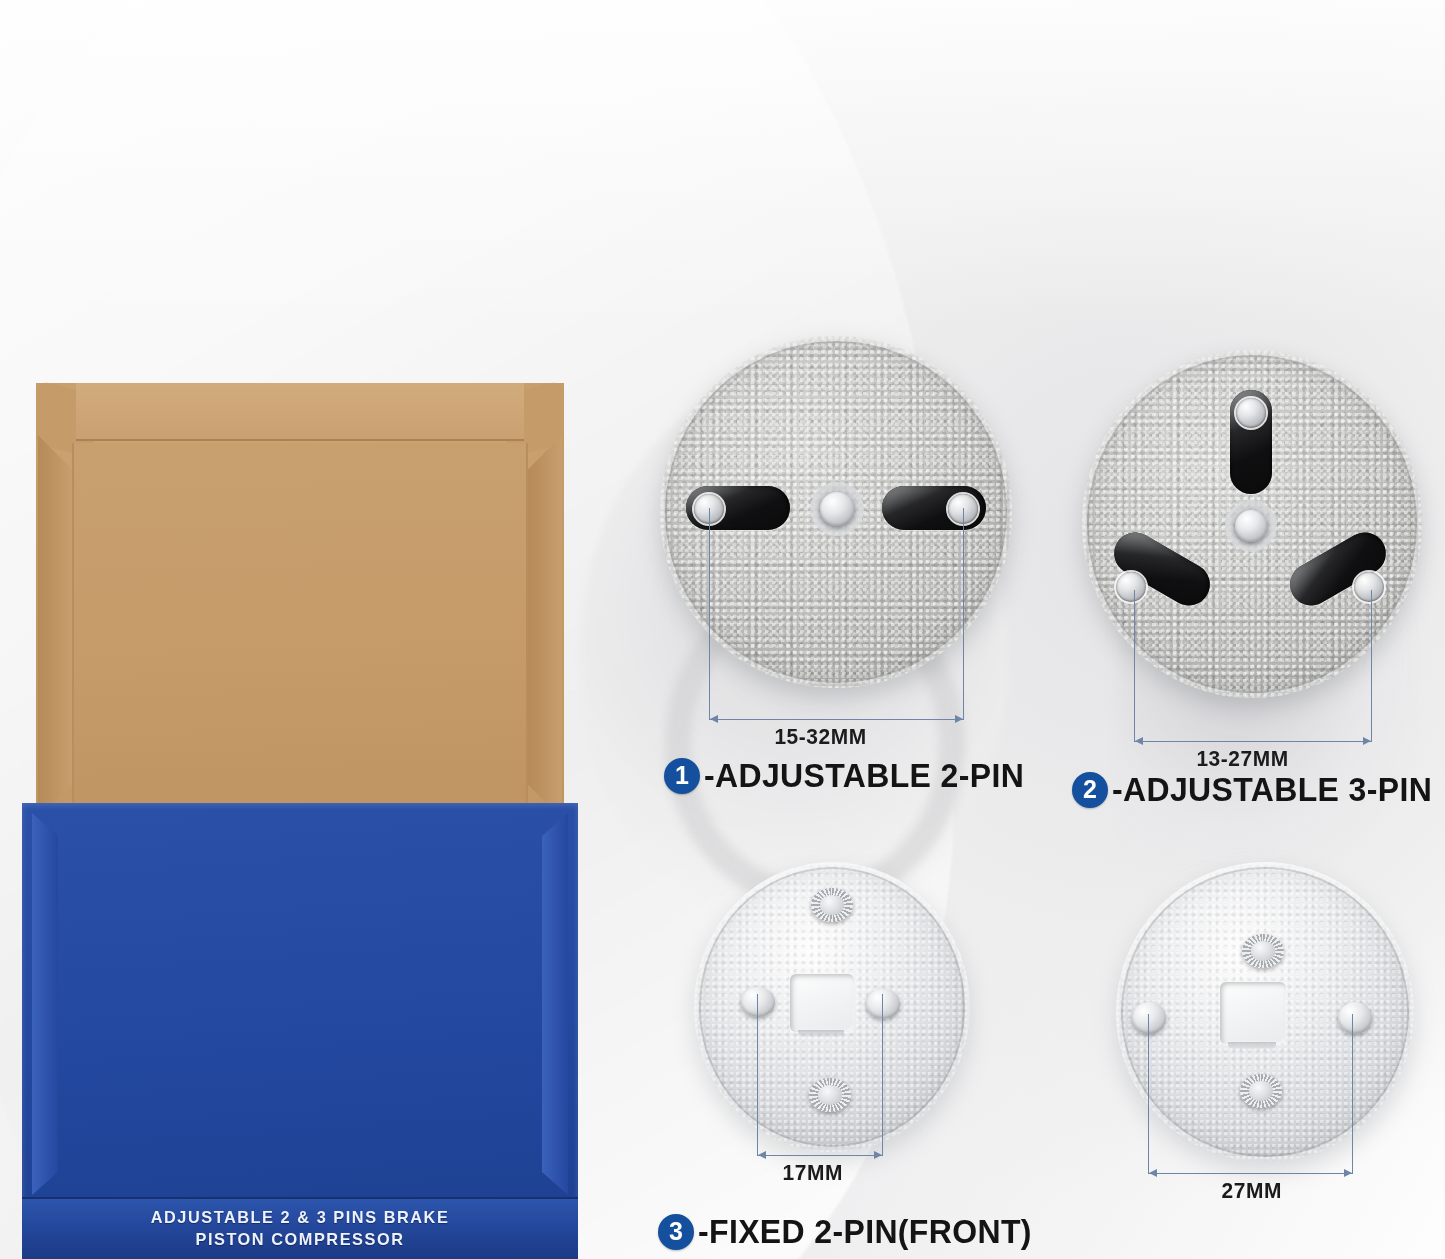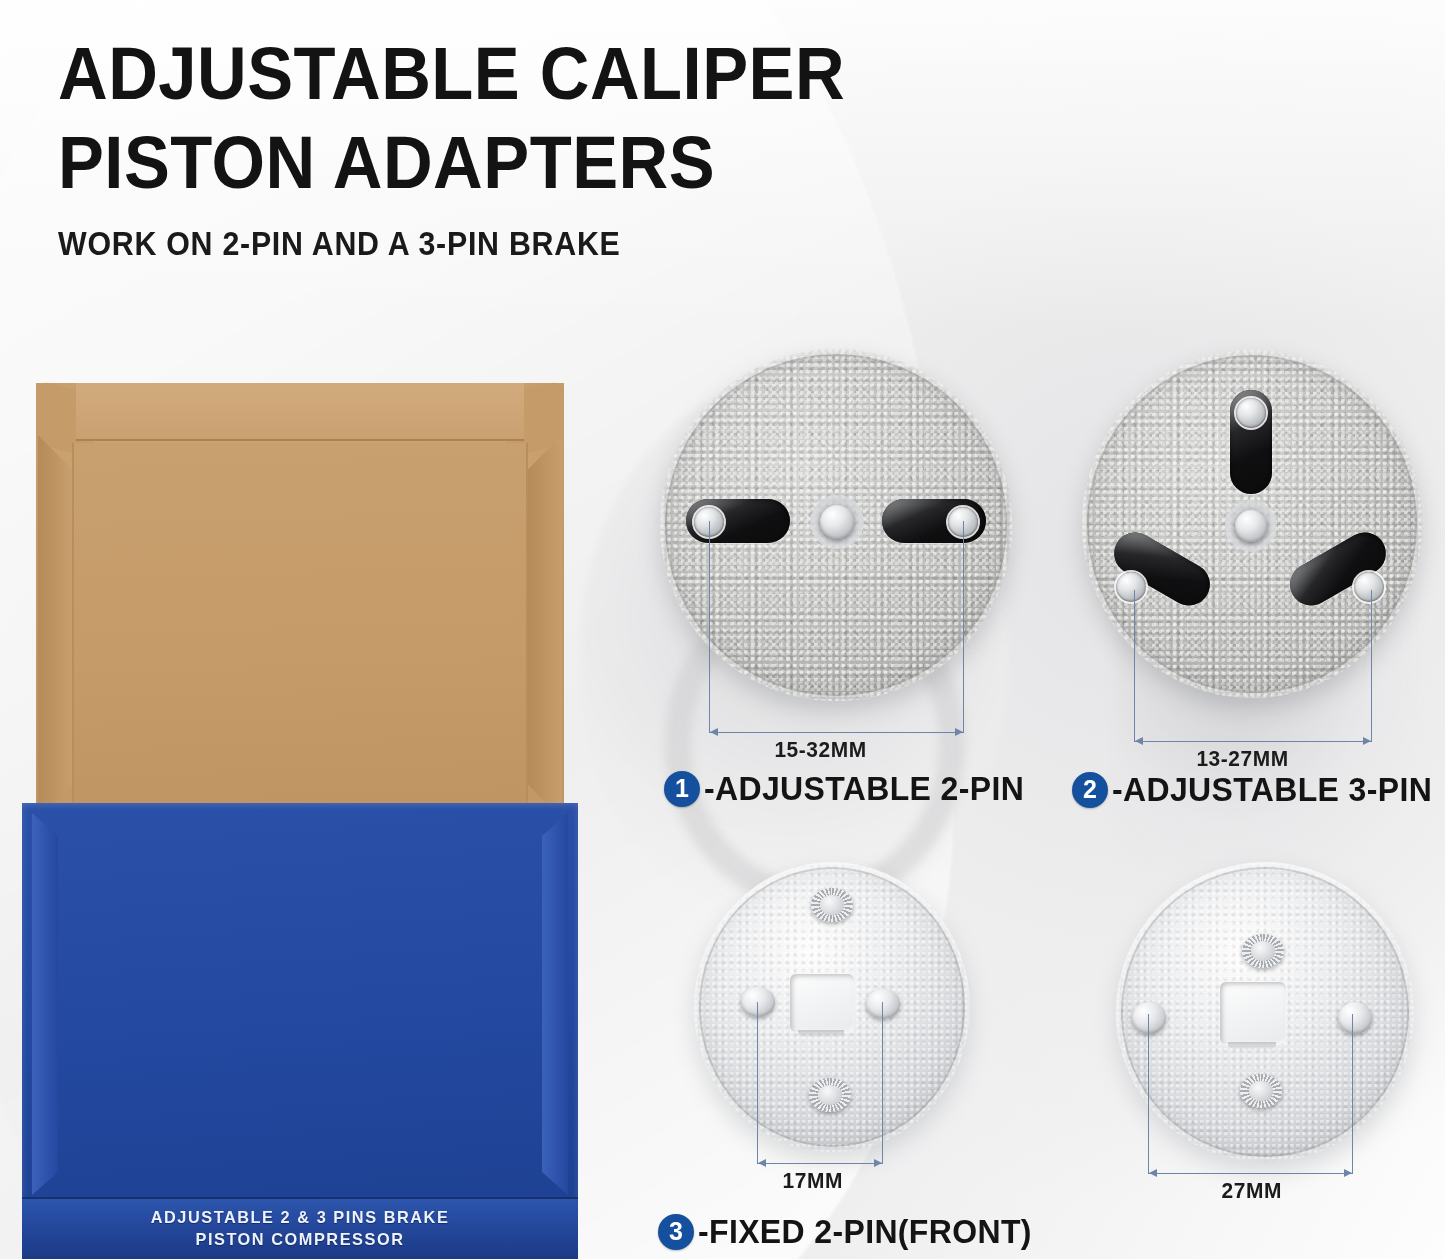--- a/index.html
+++ b/index.html
@@ -362,25 +362,20 @@
 
   <div class="bg-wash">
     <div class="bg-base"></div>
     <div class="bg-glove"></div>
     <div class="bg-rotor"></div>
     <div class="bg-rotor2"></div>
     <div class="bg-dark"></div>
     <div class="bg-soft-top"></div>
   </div>
 
-  <div class="head-block">
-    <div class="title-line">ADJUSTABLE CALIPER</div>
-    <div class="title-line">PISTON ADAPTERS</div>
-    <div class="subtitle">WORK ON 2-PIN AND A 3-PIN BRAKE</div>
-  </div>
 
   <div class="kit">
 
     <div class="lid">
       <div class="lid-corner l"></div>
       <div class="lid-corner r"></div>
       <div class="lid-flap-top"></div>
       <div class="lid-inner"></div>
       <div class="lid-side l"></div>
       <div class="lid-side r"></div>
@@ -410,21 +405,21 @@
 
       <div class="tray-front">
         <div class="tray-label">
           <div>ADJUSTABLE 2 &amp; 3 PINS BRAKE</div>
           <div>PISTON  COMPRESSOR</div>
         </div>
       </div>
     </div>
   </div>
 
-  <div class="panel" style="left:652px; top:349px; width:380px; height:460px;">
+  <div class="panel" style="left:652px; top:336px; width:380px; height:460px;">
 
     <div class="disc-wrap" style="left:8px; top:0; width:352px; height:352px;">
       <div class="disc galv" style="inset:0;">
         <div class="disc-edge"></div>
         <div class="disc-rim"></div>
 
         <div class="slot" style="left:26px; top:150px; width:104px; height:44px; border-radius:22px;">
           <div class="slot-hl" style="inset:0; border-radius:22px;"></div>
         </div>
         <div class="pin" style="left:34px; top:158px; width:30px; height:30px;"></div>
@@ -517,21 +512,21 @@
 
         <div class="sqdrive" style="left:96px; top:112px; width:64px; height:58px;">
           <div class="sqdrive-lip" style="left:8px; bottom:-5px; width:46px; height:7px;"></div>
         </div>
 
         <div class="fixpin" style="left:47px; top:125px; width:34px; height:30px;"></div>
         <div class="fixpin" style="left:172px; top:127px; width:34px; height:30px;"></div>
       </div>
     </div>
 
-    <div class="dim" style="left:0; top:140px; width:380px; height:180px;">
+    <div class="dim" style="left:0; top:132px; width:380px; height:180px;">
       <div class="dim-ext" style="left:107px; top:0; height:162px;"></div>
       <div class="dim-ext" style="left:232px; top:0; height:162px;"></div>
       <div class="dim-line" style="left:107px; top:161px; width:125px;"></div>
       <div class="dim-arrow left" style="left:108px; top:157px;"></div>
       <div class="dim-arrow right" style="left:224px; top:157px;"></div>
       <div class="dim-text" style="left:131px; top:166px;">17MM</div>
     </div>
 
     <div class="caption" style="left:8px; top:350px;">
       <div class="badge">3</div>

